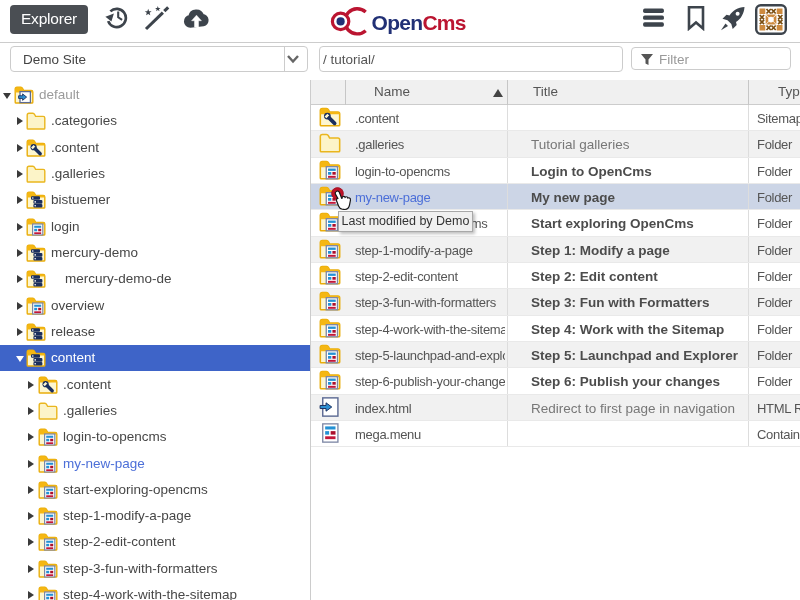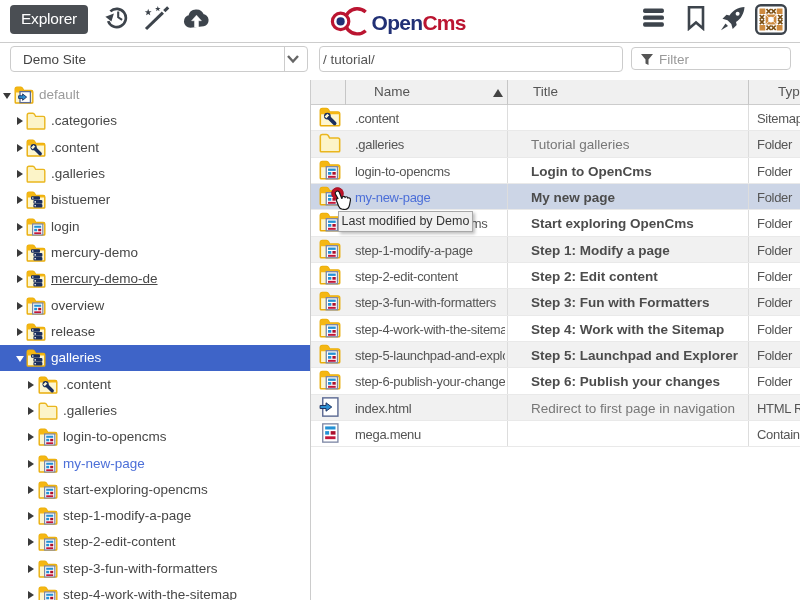--- a/index.html
+++ b/index.html
@@ -256,42 +256,42 @@
     <svg class="ticn" style="left:26px" width="20" height="18">
           <use href="#i-folder-stack"></use>
         </svg>
     <span class="lbl" style="left:51px;">mercury-demo</span>
       </div>
       <div class="trow ">
         <span class="arr arr-r" style="left:17px"></span>
     <svg class="ticn" style="left:26px" width="20" height="18">
           <use href="#i-folder-stack"></use>
         </svg>
-    <span class="lbl" style="left:51px;text-decoration:underline;">mercury-demo-de</span>
+    <span class="lbl" style="left:65px;">mercury-demo-de</span>
       </div>
       <div class="trow ">
         <span class="arr arr-r" style="left:17px"></span>
     <svg class="ticn" style="left:26px" width="20" height="18">
           <use href="#i-folder-page"></use>
         </svg>
     <span class="lbl" style="left:51px;">overview</span>
       </div>
       <div class="trow ">
         <span class="arr arr-r" style="left:17px"></span>
     <svg class="ticn" style="left:26px" width="20" height="18">
           <use href="#i-folder-stack"></use>
         </svg>
     <span class="lbl" style="left:51px;">release</span>
       </div>
       <div class="trow sel">
         <span class="arr arr-d white" style="left:16px"></span>
     <svg class="ticn" style="left:26px" width="20" height="18">
           <use href="#i-folder-stack"></use>
         </svg>
-    <span class="lbl" style="left:51px;">galleries</span>
+    <span class="lbl" style="left:51px;">content</span>
       </div>
       <div class="trow ">
         <span class="arr arr-r" style="left:28px"></span>
     <svg class="ticn" style="left:38px" width="20" height="18">
           <use href="#i-folder-wrench"></use>
         </svg>
     <span class="lbl" style="left:63px;">.content</span>
       </div>
       <div class="trow ">
         <span class="arr arr-r" style="left:28px"></span>

